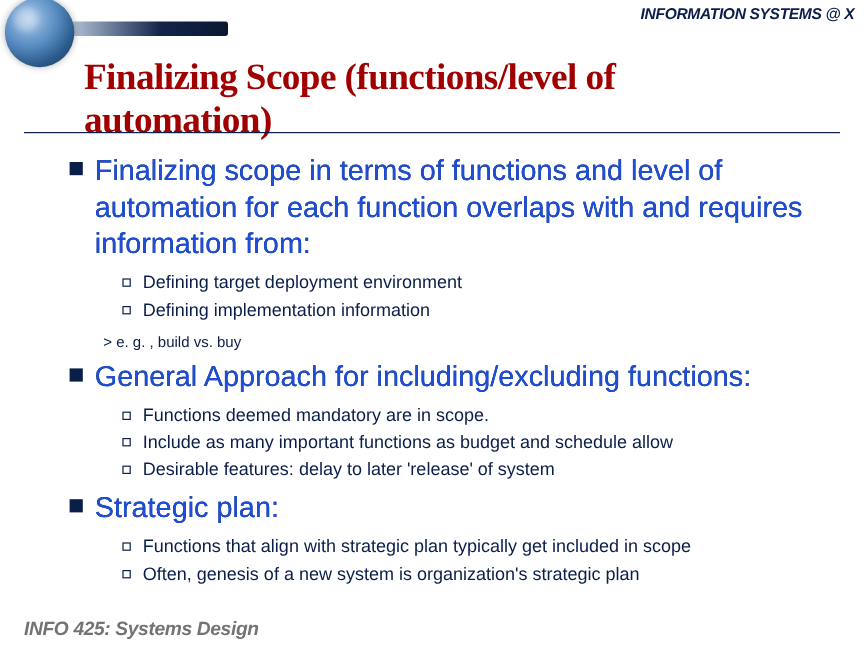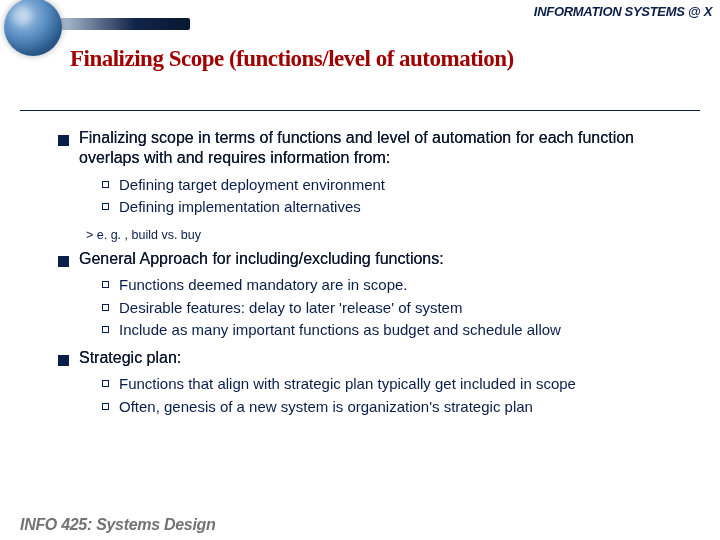--- a/index.html
+++ b/index.html
@@ -49,21 +49,21 @@
     right: 8px; top: 4px;
     font-size: 13px;
     font-weight: bold;
     font-style: italic;
     color: #0a1e4a;
     letter-spacing: -0.3px;
   }
   .title {
     position: absolute;
     left: 70px; top: 46px;
-    font-size: 23px;
+    font-size: 31px;
     font-weight: bold;
     color: #a00000;
     font-family: Georgia, 'Times New Roman', serif;
     letter-spacing: -0.5px;
     line-height: 1.15;
     width: 600px;
   }
   .title-rule {
     position: absolute;
     left: 20px; right: 20px; top: 110px;
@@ -81,22 +81,22 @@
     margin-bottom: 6px;
   }
   .bullet-l1 .marker {
     width: 11px; height: 11px;
     background: #0a1e4a;
     margin-right: 10px;
     margin-top: 7px;
     flex-shrink: 0;
   }
   .bullet-l1 .text {
-    font-size: 16px;
-    color: #0f172a;
+    font-size: 24px;
+    color: #1d4ed8;
     line-height: 1.28;
     text-shadow: 0 0 0.3px #0a1e4a;
   }
   .sub-list {
     margin-left: 44px;
     margin-top: 2px;
     margin-bottom: 8px;
   }
   .bullet-l2 {
     display: flex;
@@ -152,43 +152,43 @@
     <div class="marker"></div>
     <div class="text">Finalizing scope in terms of functions and level of automation for each function overlaps with and requires information from:</div>
   </div>
   <div class="sub-list">
     <div class="bullet-l2">
       <div class="marker"></div>
       <div class="text">Defining target deployment environment</div>
     </div>
     <div class="bullet-l2">
       <div class="marker"></div>
-      <div class="text">Defining implementation alternatives</div>
+      <div class="text">Defining implementation information</div>
     </div>
   </div>
   <div class="sub-sub">
     <span class="text">&gt; e. g. , build vs. buy</span>
   </div>
 
   <div class="bullet-l1">
     <div class="marker"></div>
     <div class="text">General Approach for including/excluding functions:</div>
   </div>
   <div class="sub-list">
     <div class="bullet-l2">
       <div class="marker"></div>
       <div class="text">Functions deemed mandatory are in scope.</div>
     </div>
     <div class="bullet-l2">
       <div class="marker"></div>
+      <div class="text">Include as many important functions as budget and schedule allow</div>
+    </div>
+    <div class="bullet-l2">
+      <div class="marker"></div>
       <div class="text">Desirable features:  delay to later 'release' of system</div>
-    </div>
-    <div class="bullet-l2">
-      <div class="marker"></div>
-      <div class="text">Include as many important functions as budget and schedule allow</div>
     </div>
   </div>
 
   <div class="bullet-l1">
     <div class="marker"></div>
     <div class="text">Strategic plan:</div>
   </div>
   <div class="sub-list">
     <div class="bullet-l2">
       <div class="marker"></div>

